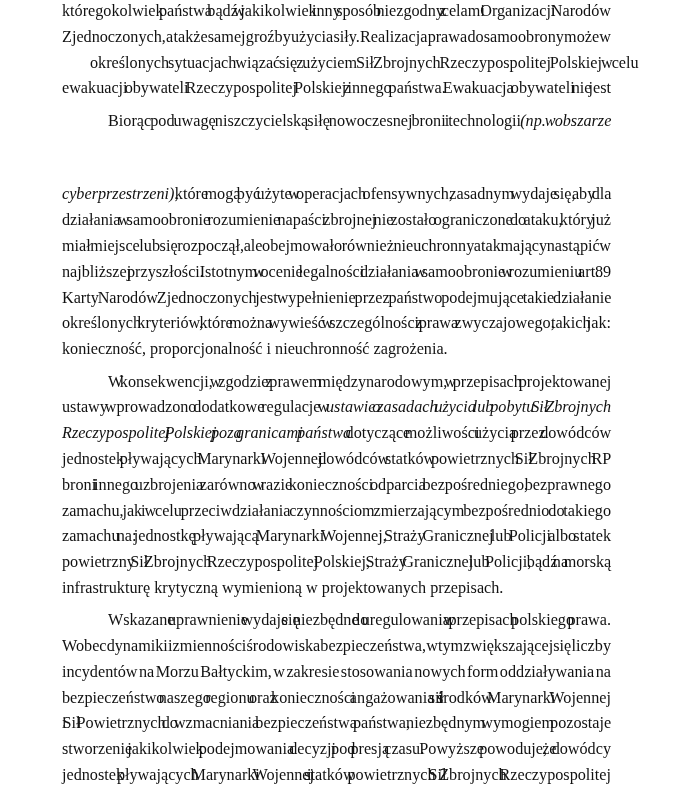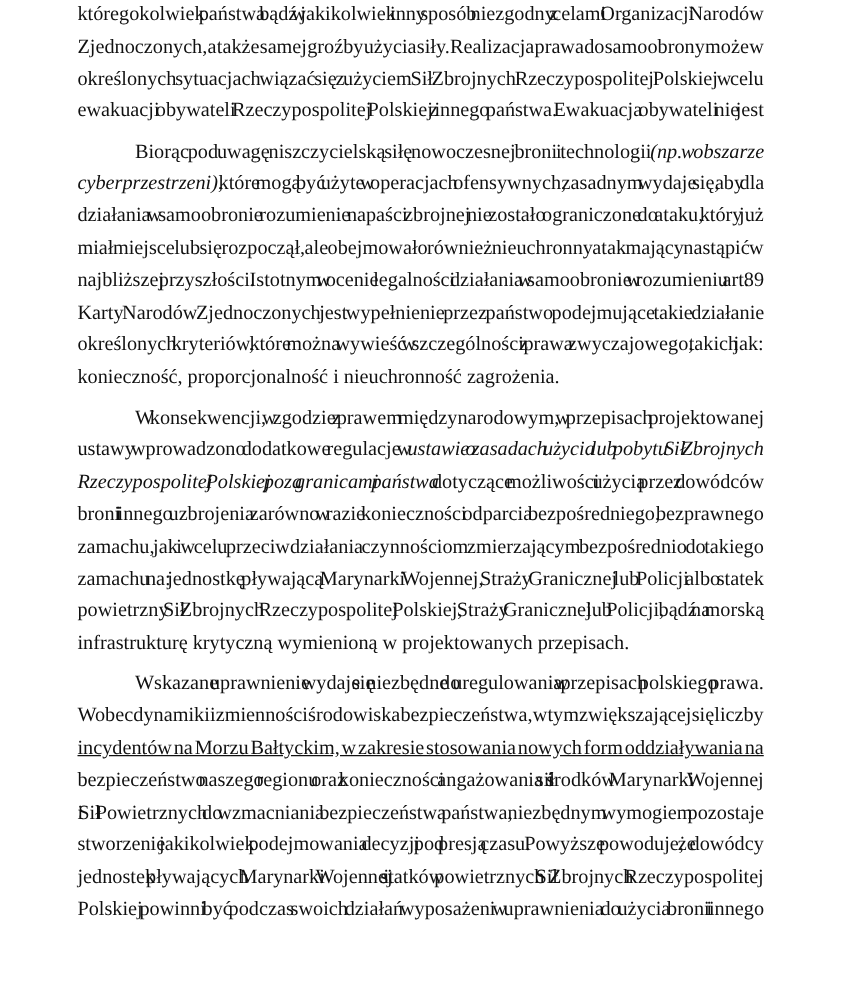--- a/index.html
+++ b/index.html
@@ -19,46 +19,47 @@
   .line.indent { padding-left: 46px; }
   .it { font-style: italic; }
 </style>
 </head>
 <body>
 
 <div class="page" id="page" style="top: -1px;">
     <div class="para">
       <span class="line" style="display: block; text-align: left; word-spacing: -8.72727px;"><span>któregokolwiek państwa bądź w jakikolwiek inny sposób niezgodny z celami Organizacji Narodów</span></span>
       <span class="line" style="display: block; text-align: left; word-spacing: -3.83333px;"><span>Zjednoczonych, a także samej groźby użycia siły. Realizacja prawa do samoobrony może w</span></span>
-      <span class="line" style="display: block; text-align: left; word-spacing: -5.09091px;"><span>określonych sytuacjach wiązać się z użyciem Sił Zbrojnych Rzeczypospolitej Polskiej w celu</span></span>
+      <span class="line" style="display: block; text-align: left; word-spacing: -5.09091px; margin-left: 28px;"><span>określonych sytuacjach wiązać się z użyciem Sił Zbrojnych Rzeczypospolitej Polskiej w celu</span></span>
       <span class="line" style="display: block; text-align: left; word-spacing: -7px;"><span>ewakuacji obywateli Rzeczypospolitej Polskiej z innego państwa. Ewakuacja obywateli nie jest</span></span>
     </div>
     <div class="para">
       <span class="line indent" style="display: block; text-align: left; word-spacing: -5px;"><span>Biorąc pod uwagę niszczycielską siłę nowoczesnej broni i technologii </span><span class="it">(np. w obszarze</span></span>
-      <span class="line" style="display: block; text-align: left; word-spacing: -7.66667px;"><span class="it">cyberprzestrzeni)</span><span>, które mogą być użyte w operacjach ofensywnych, zasadnym wydaje się, aby dla</span></span>
+      <span class="line" style="display: block; text-align: left; word-spacing: -7.66667px; margin-top: 48px;"><span class="it">cyberprzestrzeni)</span><span>, które mogą być użyte w operacjach ofensywnych, zasadnym wydaje się, aby dla</span></span>
       <span class="line" style="display: block; text-align: left; word-spacing: -6.83333px;"><span>działania w samoobronie rozumienie napaści zbrojnej nie zostało ograniczone do ataku, który już</span></span>
       <span class="line" style="display: block; text-align: left; word-spacing: -4.5px;"><span>miał miejsce lub się rozpoczął, ale obejmowało również nieuchronny atak mający nastąpić w</span></span>
       <span class="line" style="display: block; text-align: left; word-spacing: -8.25px;"><span>najbliższej przyszłości. Istotnym w ocenie legalności działania w samoobronie w rozumieniu art. 89</span></span>
       <span class="line" style="display: block; text-align: left; word-spacing: -5.22222px;"><span>Karty Narodów Zjednoczonych jest wypełnienie przez państwo podejmujące takie działanie</span></span>
       <span class="line" style="display: block; text-align: left; word-spacing: -7.81818px;"><span>określonych kryteriów, które można wywieść w szczególności z prawa zwyczajowego, takich jak:</span></span>
       <span class="line last"><span>konieczność, proporcjonalność i nieuchronność zagrożenia.</span></span>
     </div>
     <div class="para">
       <span class="line indent" style="display: block; text-align: left; word-spacing: -7.22222px;"><span>W konsekwencji, w zgodzie z prawem międzynarodowym, w przepisach projektowanej</span></span>
       <span class="line" style="display: block; text-align: left; word-spacing: -7.16667px;"><span>ustawy wprowadzono dodatkowe regulacje w </span><span class="it">ustawie o zasadach użycia lub pobytu Sił Zbrojnych</span></span>
       <span class="line" style="display: block; text-align: left; word-spacing: -9.55556px;"><span class="it">Rzeczypospolitej Polskiej poza granicami państwa</span><span> dotyczące możliwości użycia przez dowódców</span></span>
+      <span class="line" style="display: block; text-align: left; word-spacing: -8.4px;"><span>jednostek pływających Marynarki Wojennej i dowódców statków powietrznych Sił Zbrojnych RP</span></span>
       <span class="line" style="display: block; text-align: left; word-spacing: -7.4px;"><span>broni i innego uzbrojenia zarówno w razie konieczności odparcia bezpośredniego, bezprawnego</span></span>
       <span class="line" style="display: block; text-align: left; word-spacing: -5.2px;"><span>zamachu, jak i w celu przeciwdziałania czynnościom zmierzającym bezpośrednio do takiego</span></span>
       <span class="line" style="display: block; text-align: left; word-spacing: -6.81818px;"><span>zamachu na: jednostkę pływającą Marynarki Wojennej, Straży Granicznej lub Policji albo statek</span></span>
       <span class="line" style="display: block; text-align: left; word-spacing: -8.54545px;"><span>powietrzny Sił Zbrojnych Rzeczypospolitej Polskiej, Straży Granicznej lub Policji, bądź na morską</span></span>
       <span class="line last"><span>infrastrukturę krytyczną wymienioną w projektowanych przepisach.</span></span>
     </div>
     <div class="para">
       <span class="line indent" style="display: block; text-align: right; word-spacing: -10.6px;"><span>Wskazane uprawnienie wydaje się niezbędne do uregulowania w przepisach polskiego prawa.</span></span>
       <span class="line" style="display: block; text-align: left; word-spacing: -3.9px;"><span>Wobec dynamiki i zmienności środowiska bezpieczeństwa, w tym zwiększającej się liczby</span></span>
-      <span class="line" style="display: block; text-align: center; word-spacing: -2.6px; text-decoration: underline;"><span>incydentów na Morzu Bałtyckim, w zakresie stosowania nowych form oddziaływania na</span></span>
+      <span class="line" style="display: block; text-align: center; word-spacing: -2.6px;"><span>incydentów na Morzu Bałtyckim, w zakresie stosowania nowych form oddziaływania na</span></span>
       <span class="line" style="display: block; text-align: center; word-spacing: -9.8px;"><span>bezpieczeństwo naszego regionu oraz konieczności angażowania sił i środków Marynarki Wojennej</span></span>
       <span class="line" style="display: block; text-align: left; word-spacing: -8px;"><span>i Sił Powietrznych do wzmacniania bezpieczeństwa państwa, niezbędnym wymogiem pozostaje</span></span>
       <span class="line" style="display: block; text-align: left; word-spacing: -9.6px;"><span>stworzenie jakikolwiek podejmowania decyzji pod presją czasu. Powyższe powoduje, że dowódcy</span></span>
       <span class="line" style="display: block; text-align: left; word-spacing: -11.2222px;"><span>jednostek pływających Marynarki Wojennej i statków powietrznych Sił Zbrojnych Rzeczypospolitej</span></span>
       <span class="line" style="display: block; text-align: left; word-spacing: -6.61538px;"><span>Polskiej powinni być podczas swoich działań wyposażeni w uprawnienia do użycia broni i innego</span></span>
     </div>
   </div>
 
 </body></html>

